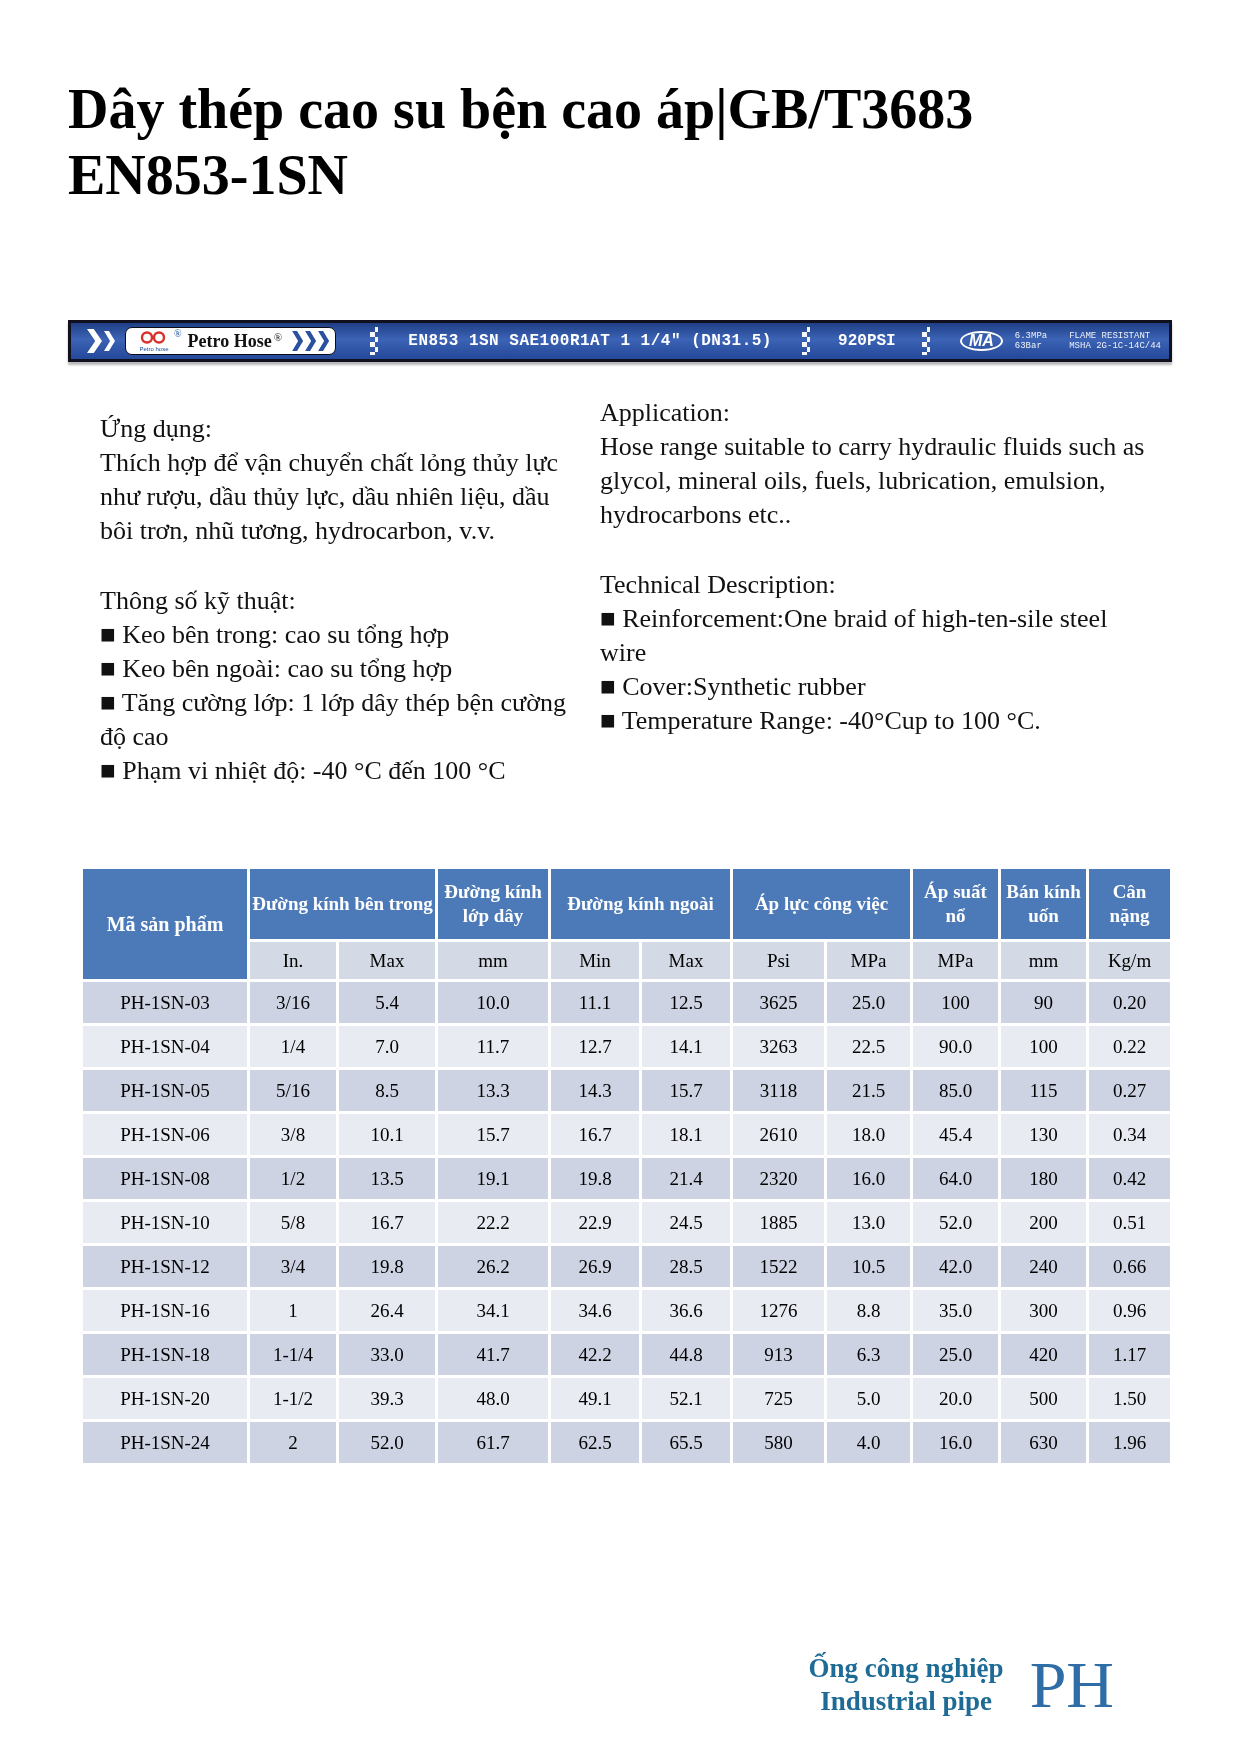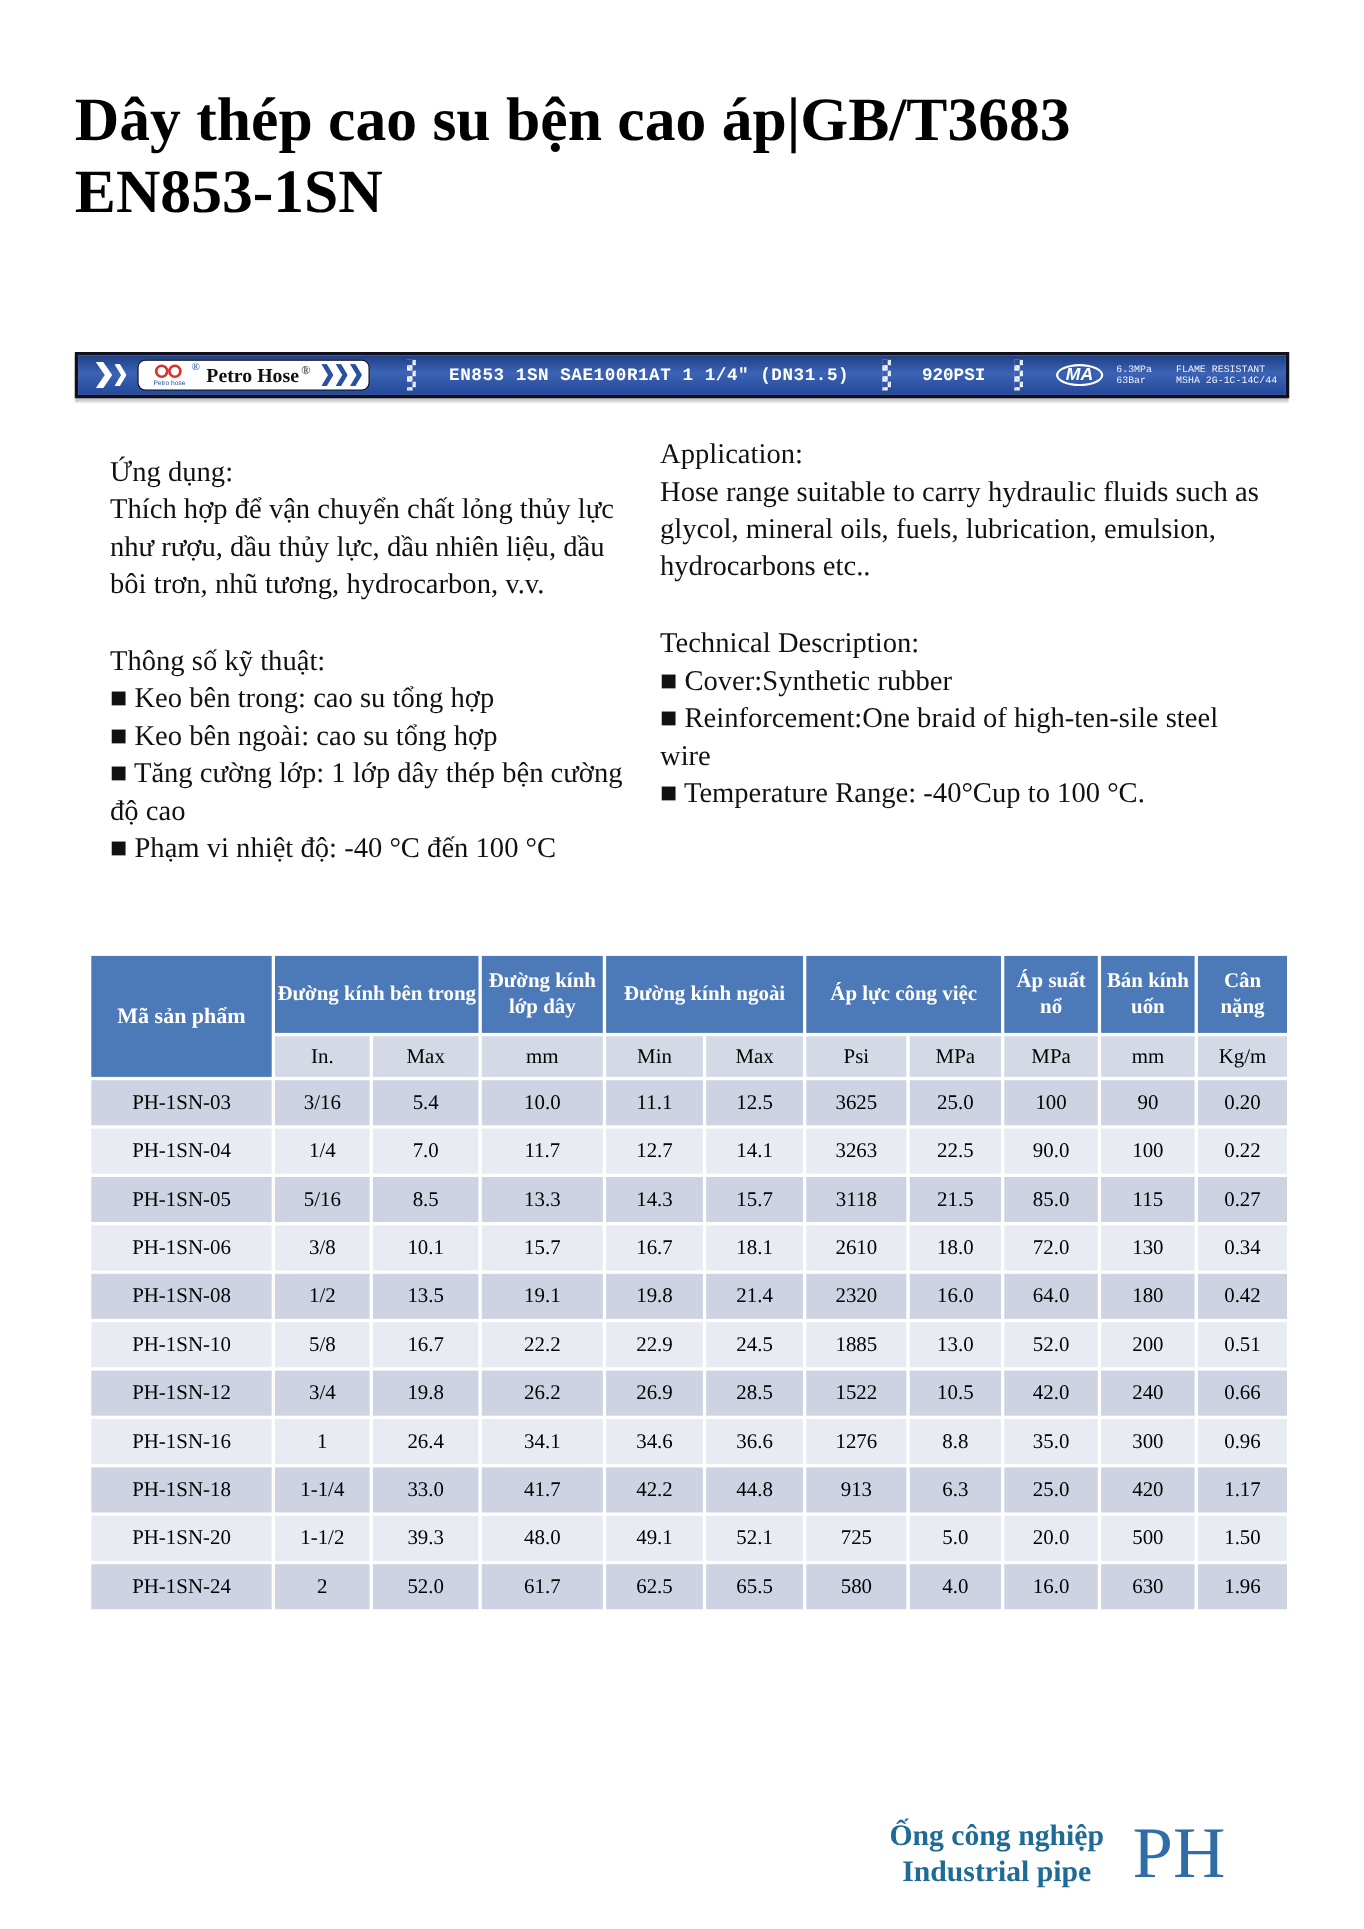--- a/index.html
+++ b/index.html
@@ -143,22 +143,22 @@
     <p>■ Keo bên trong: cao su tổng hợp</p>
     <p>■ Keo bên ngoài: cao su tổng hợp</p>
     <p>■ Tăng cường lớp: 1 lớp dây thép bện cường độ cao</p>
     <p>■ Phạm vi nhiệt độ: -40 °C đến 100 °C</p>
   </div>
 
   <div class="col col-en">
     <p>Application:</p>
     <p>Hose range suitable to carry hydraulic fluids such as glycol, mineral oils, fuels, lubrication, emulsion, hydrocarbons etc..</p>
     <p class="spec-head">Technical Description:</p>
+    <p>■ Reinforcement:One braid of high-ten-sile steel wire</p>
     <p>■ Cover:Synthetic rubber</p>
-    <p>■ Reinforcement:One braid of high-ten-sile steel wire</p>
     <p>■ Temperature Range: -40°Cup to 100 °C.</p>
   </div>
 
   <table class="spec">
     <colgroup>
       <col style="width:164px">
         <col style="width:86px">
         <col style="width:96px">
       <col style="width:110px">
         <col style="width:88px">
@@ -235,21 +235,21 @@
         </tr>
         <tr>
           <td>PH-1SN-06</td>
           <td>3/8</td>
           <td>10.1</td>
           <td>15.7</td>
           <td>16.7</td>
           <td>18.1</td>
           <td>2610</td>
           <td>18.0</td>
-          <td>72.0</td>
+          <td>45.4</td>
           <td>130</td>
           <td>0.34</td>
         </tr>
         <tr>
           <td>PH-1SN-08</td>
           <td>1/2</td>
           <td>13.5</td>
           <td>19.1</td>
           <td>19.8</td>
           <td>21.4</td>

